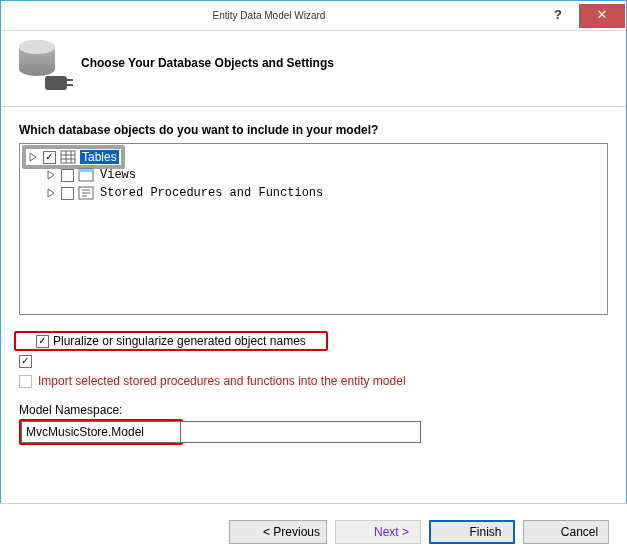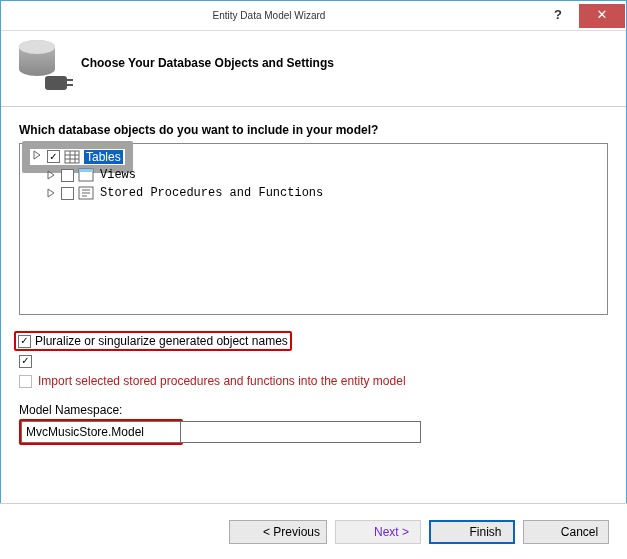--- a/index.html
+++ b/index.html
@@ -114,43 +114,43 @@
     display:inline-flex;align-items:center;justify-content:center;
     font-size:10px;line-height:1;
   }
   .cb.checked::after{content:"✓";color:#000;}
   .tree-icon {
     width:16px;height:14px;display:inline-block;
   }
   .tree-label { font-size:12px; padding: 0 2px;}
   .tree-label.sel { background:#0a63c0; color:#fff; }
   .hl-red {
-    border: 8px solid #a3a3a3;
+    border: 4px solid #a3a3a3;
     border-radius: 2px;
     padding: 1px 2px;
     margin: -3px -4px;
-    display:inline-flex;align-items:flex-start;gap:4px;
+    display:inline-flex;align-items:center;gap:4px;
   }
   .opts { margin-top: 16px; }
   .opt-row {
     display:flex;align-items:center;gap:6px;height:20px;
   }
   .opt-row.disabled { color:#b91c1c; }
   .opt-row.disabled .cb { border-color:#bcbcbc; }
   .ns-label { margin-top:12px; margin-bottom:4px; }
   .ns-input {
     width: 400px; height:22px;
     border:1px solid #707070;
     padding:2px 4px;
     font: inherit;
   }
   .hl-red-block {
     border:2px solid #d40000;border-radius:2px;
     display:inline-flex;align-items:center;
-    padding:1px 2px;margin:-3px -5px;
+    padding:1px 20px;margin:-3px -5px;
   }
   .hl-red-ns {
     border:2px solid #d40000;border-radius:2px;
     display:inline-block;padding:0;line-height:0;
     margin-top: -2px;
   }
   .button-row {
     position:absolute;
     bottom:0;left:0;right:0;
     height:56px;

